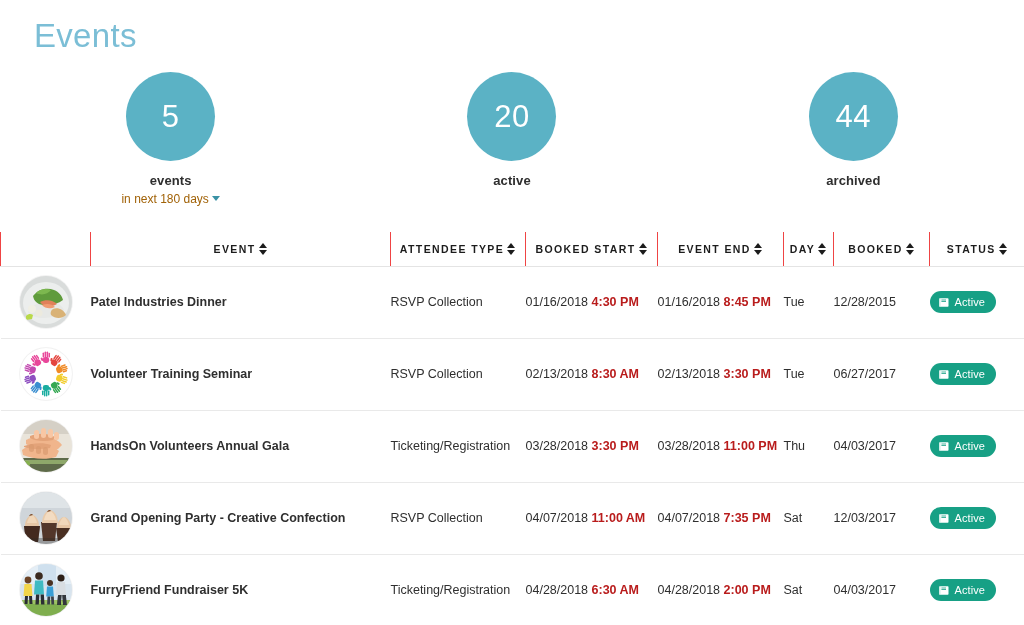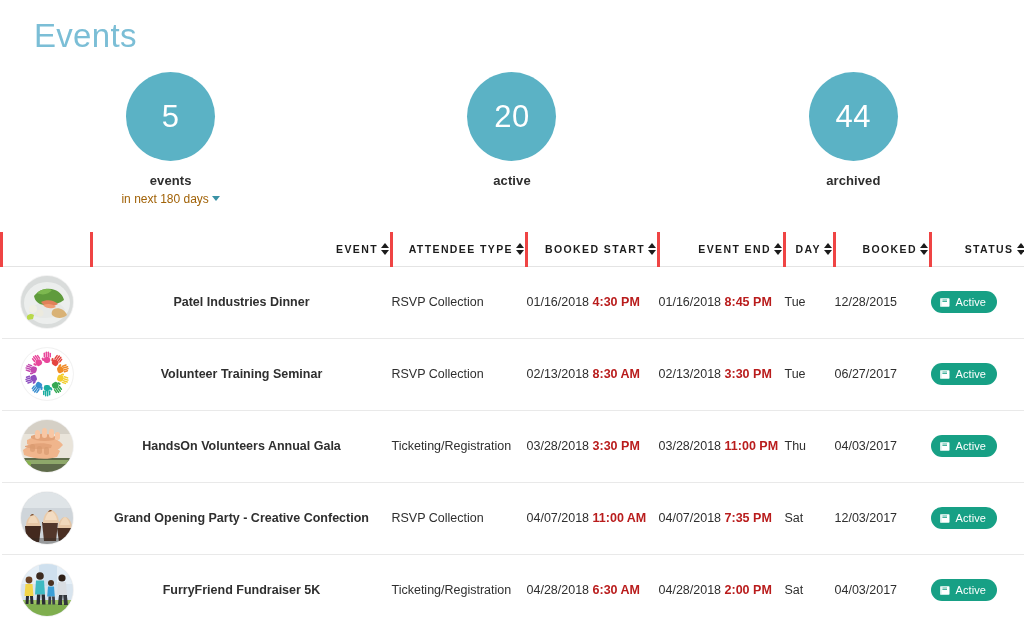--- a/index.html
+++ b/index.html
@@ -96,24 +96,24 @@
     border-collapse: collapse;
     table-layout: fixed;
   }
   table.events thead th {
     height: 34px;
     padding: 0;
     font-size: 10.5px;
     font-weight: bold;
     letter-spacing: 1.4px;
     color: #1c1c1c;
-    text-align: right;
+    text-align: center;
     vertical-align: middle;
     border-bottom: 1px solid #e4e4e4;
-    border-left: 3px solid #ef4444;
+    border-left: 1px solid #ef4444;
     white-space: nowrap;
   }
   th.col-avatar { border-left: none; }
   th.col-event { padding-left: 14px; }
   th.col-attendee,
   th.col-start,
   th.col-end,
   th.col-day,
   th.col-booked,
   th.col-status { padding-left: 10px; }
@@ -139,21 +139,21 @@
   table.events tbody td {
     height: 72px;
     padding: 0;
     font-size: 12.5px;
     color: #2f2f2f;
     vertical-align: middle;
     border-bottom: 1px solid #e9e9e9;
     white-space: nowrap;
   }
   td.col-avatar { text-align: center; width: 90px; }
-  td.col-event { padding-left: 14px; font-weight: bold; font-size: 12.5px; color: #262626; text-align: center; }
+  td.col-event { padding-left: 14px; font-weight: bold; font-size: 12.5px; color: #262626; }
   td.col-attendee,
   td.col-start,
   td.col-end,
   td.col-day,
   td.col-booked,
   td.col-status { padding-left: 10px; }
   td.col-start b, td.col-end b { font-weight: bold; color: #b91c1c; }
 
   
   col.w-avatar   { width: 90px; }

